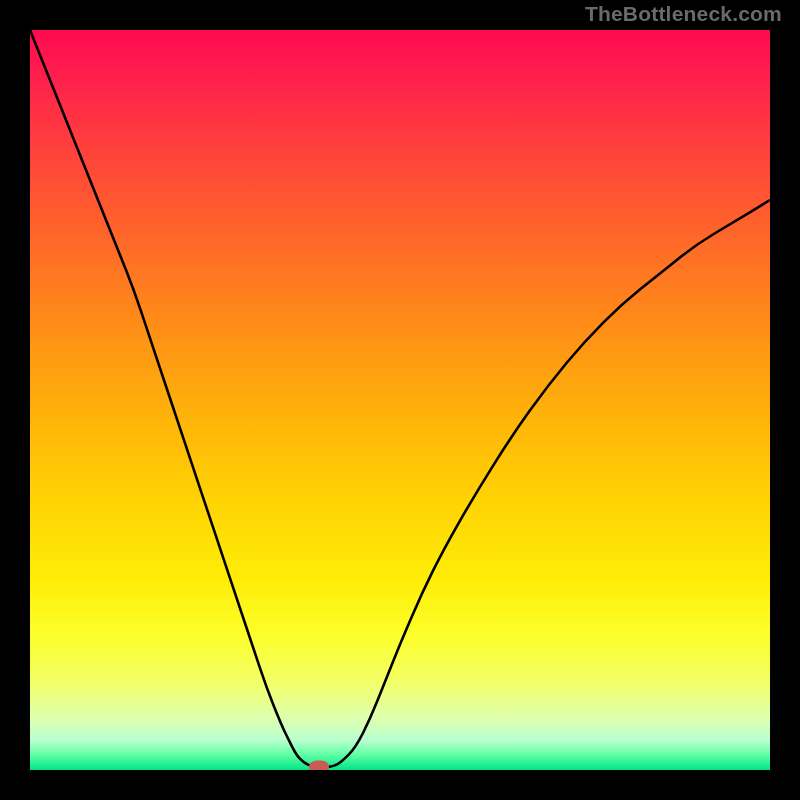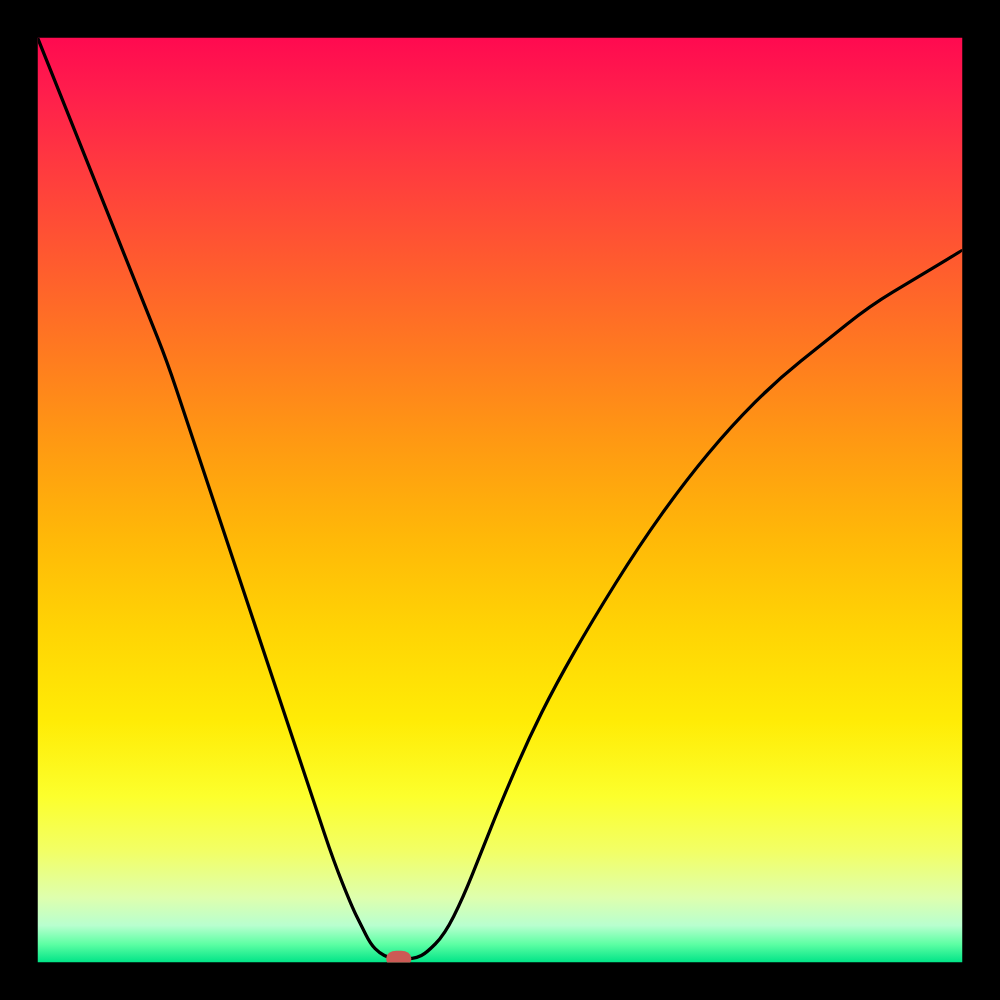--- a/index.html
+++ b/index.html
@@ -68,20 +68,21 @@
     background: #cc5a55;
     border-radius: 8px / 6px;
     z-index: 3;
     transform: translate(-50%, -50%);
   }
 </style>
 </head>
 <body>
 
 <div class="frame">
+  <div class="watermark">TheBottleneck.com</div>
 
   <div class="plot">
     <div class="gradient"></div>
 
     <svg class="curve" viewBox="0 0 740 740" preserveAspectRatio="none">
       <path id="curve-path" fill="none" stroke="#000" stroke-width="2.6" stroke-linecap="round" stroke-linejoin="round" d="M 0.00 0.00 Q 0.00 0.00 7.40 18.50 Q 14.80 37.00 22.20 55.50 Q 29.60 74.00 37.00 92.50 Q 44.40 111.00 51.80 129.50 Q 59.20 148.00 66.60 166.50 Q 74.00 185.00 81.40 203.50 Q 88.80 222.00 96.20 240.50 Q 103.60 259.00 111.00 281.20 Q 118.40 303.40 125.80 325.60 Q 133.20 347.80 140.60 370.00 Q 148.00 392.20 155.40 414.40 Q 162.80 436.60 170.20 458.80 Q 177.60 481.00 185.00 503.20 Q 192.40 525.40 199.80 547.60 Q 207.20 569.80 214.60 592.00 Q 222.00 614.20 229.40 636.40 Q 236.80 658.60 244.20 677.10 Q 251.60 695.60 255.30 703.00 Q 259.00 710.40 262.70 717.80 Q 266.40 725.20 270.10 728.90 Q 273.80 732.60 277.50 734.45 Q 281.20 736.30 284.90 736.67 Q 288.60 737.04 292.30 737.04 Q 296.00 737.04 299.70 736.67 Q 303.40 736.30 307.10 734.45 Q 310.80 732.60 318.20 725.20 Q 325.60 717.80 333.00 703.00 Q 340.40 688.20 347.80 669.70 Q 355.20 651.20 362.60 632.70 Q 370.00 614.20 381.10 588.30 Q 392.20 562.40 403.30 540.20 Q 414.40 518.00 429.20 492.10 Q 444.00 466.20 462.50 436.60 Q 481.00 407.00 499.50 381.10 Q 518.00 355.20 536.50 333.00 Q 555.00 310.80 573.50 292.30 Q 592.00 273.80 610.50 259.00 Q 629.00 244.20 647.50 229.40 Q 666.00 214.60 684.50 203.50 Q 703.00 192.40 721.50 181.30 T 740.00 170.20"></path>
     </svg>
 
     <div class="marker" id="marker" style="left: 288.6px; top: 737.04px;"></div>
   </div>

